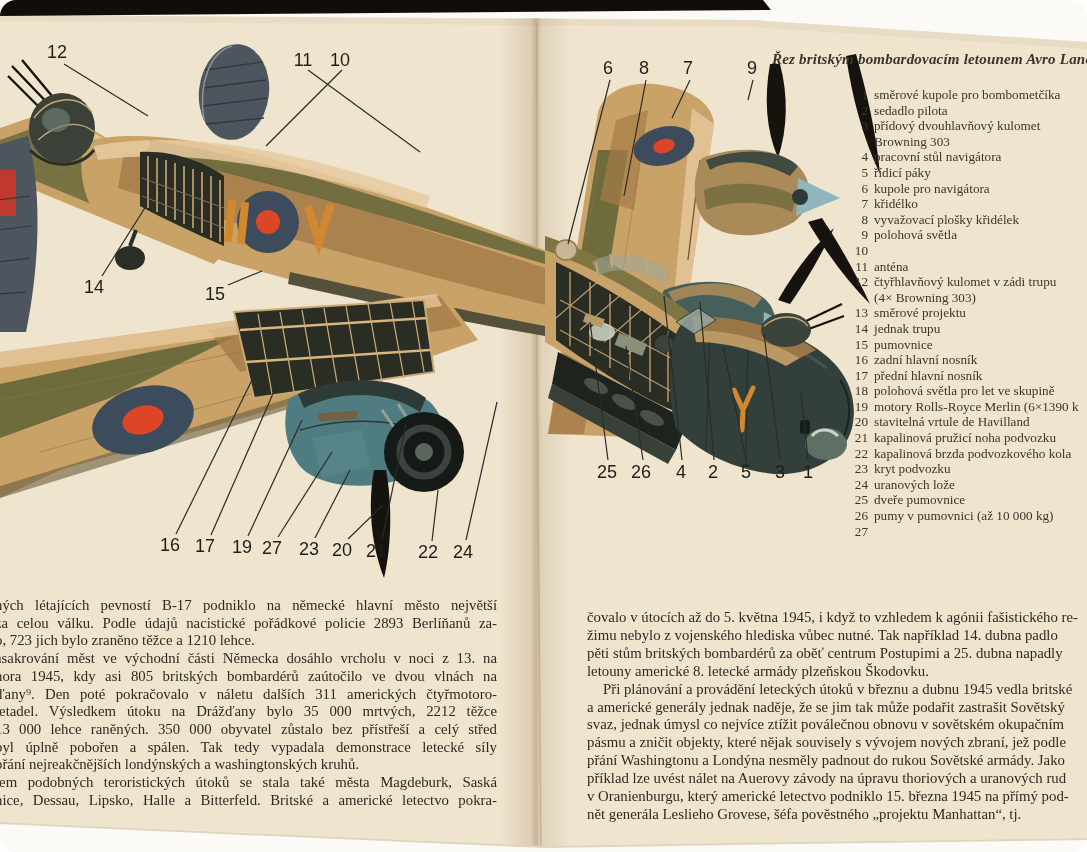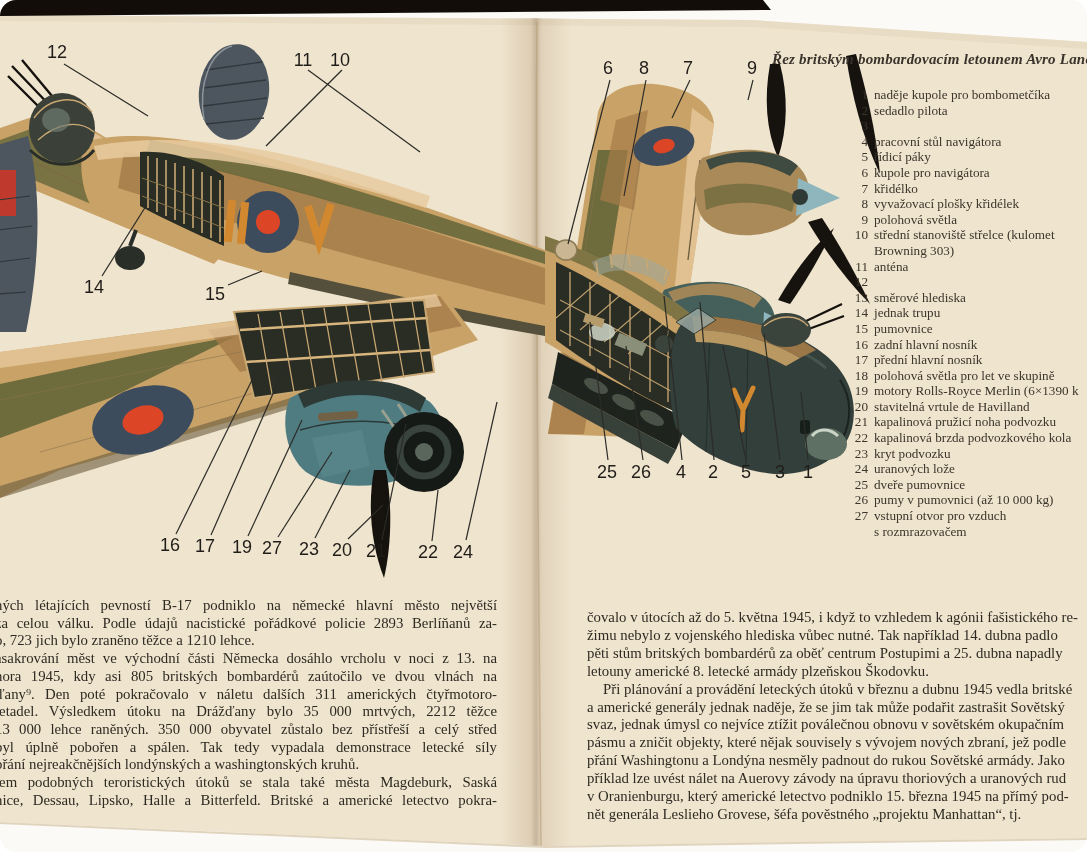--- a/index.html
+++ b/index.html
@@ -307,30 +307,32 @@
         <text x="808" y="478" class="callout-num">1</text>
       </g>
   </svg>
 
   <div class="fig-title">Řez britským bombardovacím letounem Avro Lancast</div>
 
   <div class="legend">
 
       <div class="legend-item">
         <span class="lnum">1</span>
-        <span class="ltext">naděje kupole pro bombometčíka</span>
+        <span class="ltext">směrové kupole pro bombometčíka</span>
       </div>
 
       <div class="legend-item">
         <span class="lnum">2</span>
         <span class="ltext">sedadlo pilota</span>
       </div>
 
       <div class="legend-item">
         <span class="lnum">3</span>
+        <span class="ltext">přídový dvouhlavňový kulomet
+Browning 303</span>
       </div>
 
       <div class="legend-item">
         <span class="lnum">4</span>
         <span class="ltext">pracovní stůl navigátora</span>
       </div>
 
       <div class="legend-item">
         <span class="lnum">5</span>
         <span class="ltext">řídicí páky</span>
@@ -351,36 +353,36 @@
         <span class="ltext">vyvažovací plošky křidélek</span>
       </div>
 
       <div class="legend-item">
         <span class="lnum">9</span>
         <span class="ltext">polohová světla</span>
       </div>
 
       <div class="legend-item">
         <span class="lnum">10</span>
-        <span class="ltext">střední stanoviště střelce (kulomet
-Browning 303)</span>
       </div>
 
       <div class="legend-item">
         <span class="lnum">11</span>
         <span class="ltext">anténa</span>
       </div>
 
       <div class="legend-item">
         <span class="lnum">12</span>
+        <span class="ltext">čtyřhlavňový kulomet v zádi trupu
+(4× Browning 303)</span>
       </div>
 
       <div class="legend-item">
         <span class="lnum">13</span>
-        <span class="ltext">směrové hlediska</span>
+        <span class="ltext">směrové projektu</span>
       </div>
 
       <div class="legend-item">
         <span class="lnum">14</span>
         <span class="ltext">jednak trupu</span>
       </div>
 
       <div class="legend-item">
         <span class="lnum">15</span>
         <span class="ltext">pumovnice</span>
@@ -436,22 +438,20 @@
         <span class="ltext">dveře pumovnice</span>
       </div>
 
       <div class="legend-item">
         <span class="lnum">26</span>
         <span class="ltext">pumy v pumovnici (až 10 000 kg)</span>
       </div>
 
       <div class="legend-item">
         <span class="lnum">27</span>
-        <span class="ltext">vstupní otvor pro vzduch
-s rozmrazovačem</span>
       </div>
     </div>
 
   <div class="body-left">
 
       <div class="bline">ných létajících pevností B-17 podniklo na německé hlavní město největší</div>
 
       <div class="bline">za celou válku. Podle údajů nacistické pořádkové policie 2893 Berlíňanů za-</div>
 
       <div class="bline end">o, 723 jich bylo zraněno těžce a 1210 lehce.</div>

